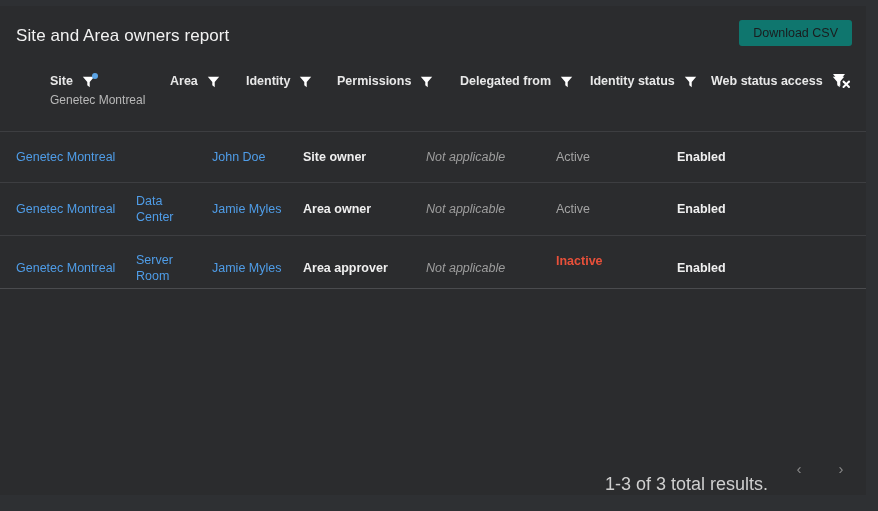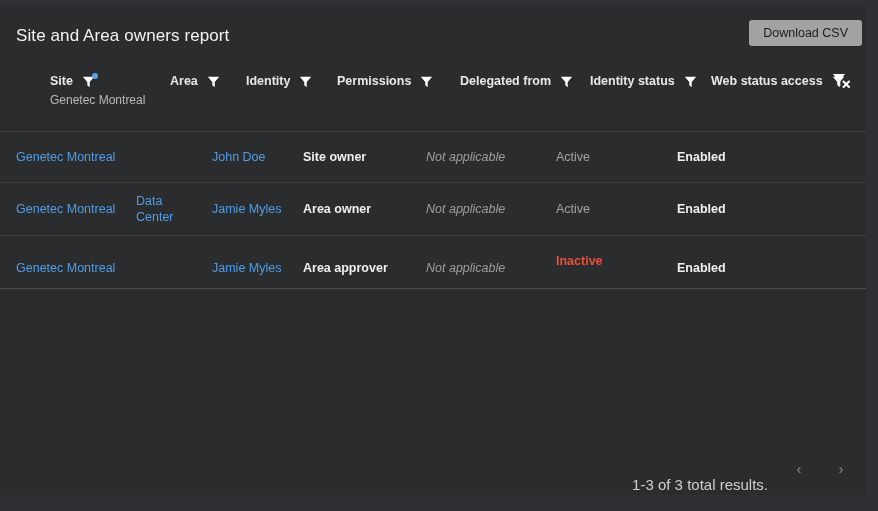--- a/index.html
+++ b/index.html
@@ -34,23 +34,23 @@
     position: absolute;
     left: 16px;
     top: 20px;
     font-size: 17px;
     color: #f2f2f2;
     letter-spacing: .1px;
     white-space: nowrap;
   }
   .download-btn {
     position: absolute;
-    right: 4px;
+    right: 14px;
     top: 14px;
-    background: #a3a3a3;
+    background: #0f766e;
     color: #1b1c1e;
     border: none;
     border-radius: 3px;
     font-family: "Liberation Sans", sans-serif;
     font-size: 12.5px;
     padding: 0 14px;
     height: 26px;
     line-height: 26px;
     cursor: pointer;
     white-space: nowrap;
@@ -168,21 +168,21 @@
     right: 0;
     bottom: 12px;
     height: 30px;
     display: flex;
     align-items: center;
     justify-content: flex-end;
     padding-right: 14px;
     gap: 20px;
   }
   .results-text {
-    font-size: 15px;
+    font-size: 18px;
     color: #cfcfcf;
     margin-top: 32px;
   }
   .pager-btn {
     width: 22px;
     height: 22px;
     display: flex;
     align-items: center;
     justify-content: center;
     color: #8a8a8a;
@@ -296,20 +296,21 @@
       <div class="cell c-area link wrap" style="top:10px">Data Center</div>
       <div class="cell c-ident link" style="top:18px">Jamie Myles</div>
       <div class="cell c-perm plain" style="top:18px">Area owner</div>
       <div class="cell c-deleg na" style="top:18px">Not applicable</div>
       <div class="cell c-stat status-active" style="top:18px">Active</div>
       <div class="cell c-web plain" style="top:18px">Enabled</div>
     </div>
 
     <div class="row tall">
       <div class="cell c-site link" style="top:24px">Genetec Montreal</div>
+      <div class="cell c-area link wrap" style="top:16px">Server Room</div>
       <div class="cell c-ident link" style="top:24px">Jamie Myles</div>
       <div class="cell c-perm plain" style="top:24px">Area approver</div>
       <div class="cell c-deleg na" style="top:24px">Not applicable</div>
       <div class="cell c-stat status-inactive" style="top:17px">Inactive</div>
       <div class="cell c-web plain" style="top:24px">Enabled</div>
     </div>
 
     <div class="table-end"></div>
   </div>
 

